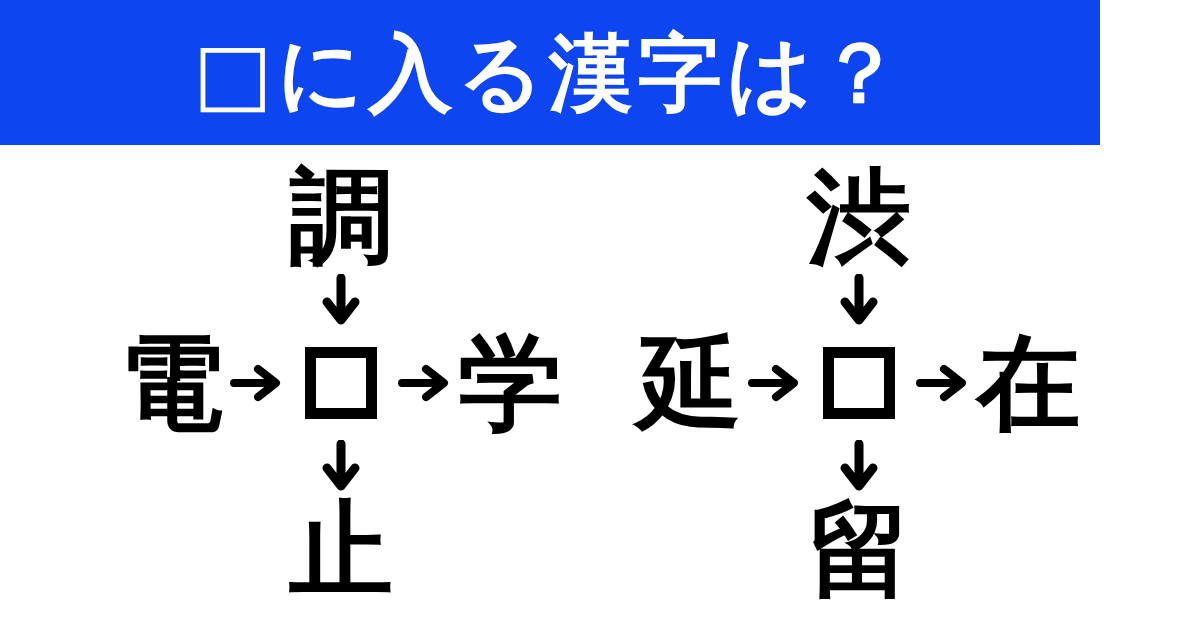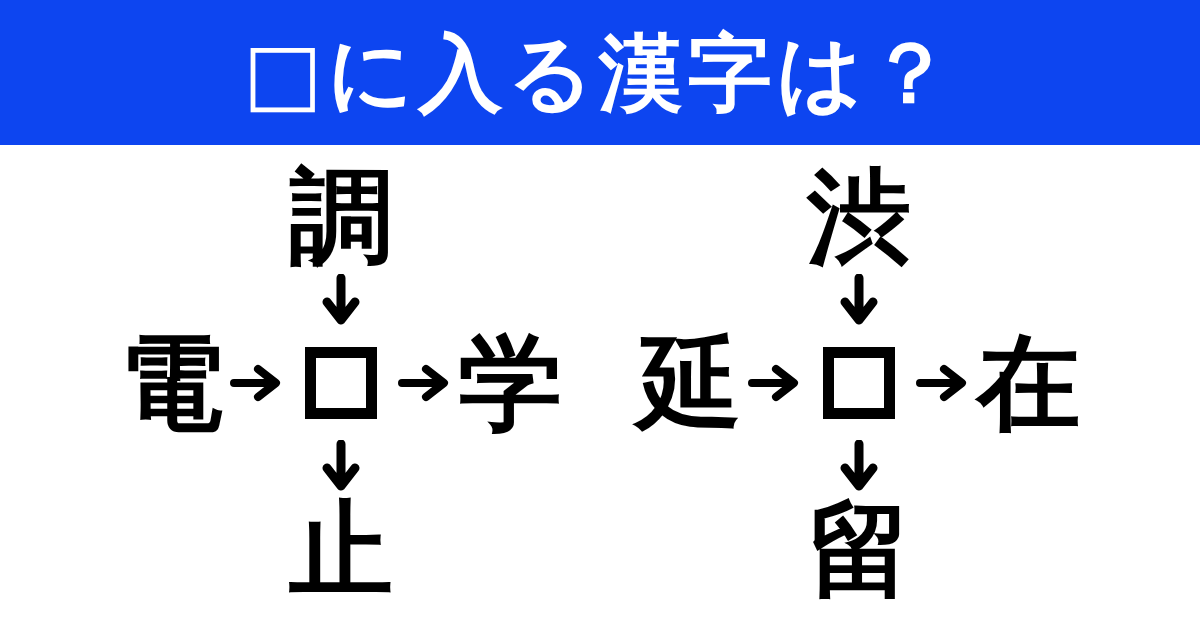--- a/index.html
+++ b/index.html
@@ -7,21 +7,21 @@
     padding: 0;
     width: 1200px;
     height: 628px;
     background: #ffffff;
     overflow: hidden;
     font-family: "DejaVu Sans", sans-serif;
   }
 
   
   .header {
-    width: 1200px;
+    width: 1100px;
     height: 145px;
     background: #0d45f0;
     display: flex;
     align-items: center;
     justify-content: center;
   }
   .header .title {
     margin: 0;
     color: #ffffff;
     font-size: 84px;

